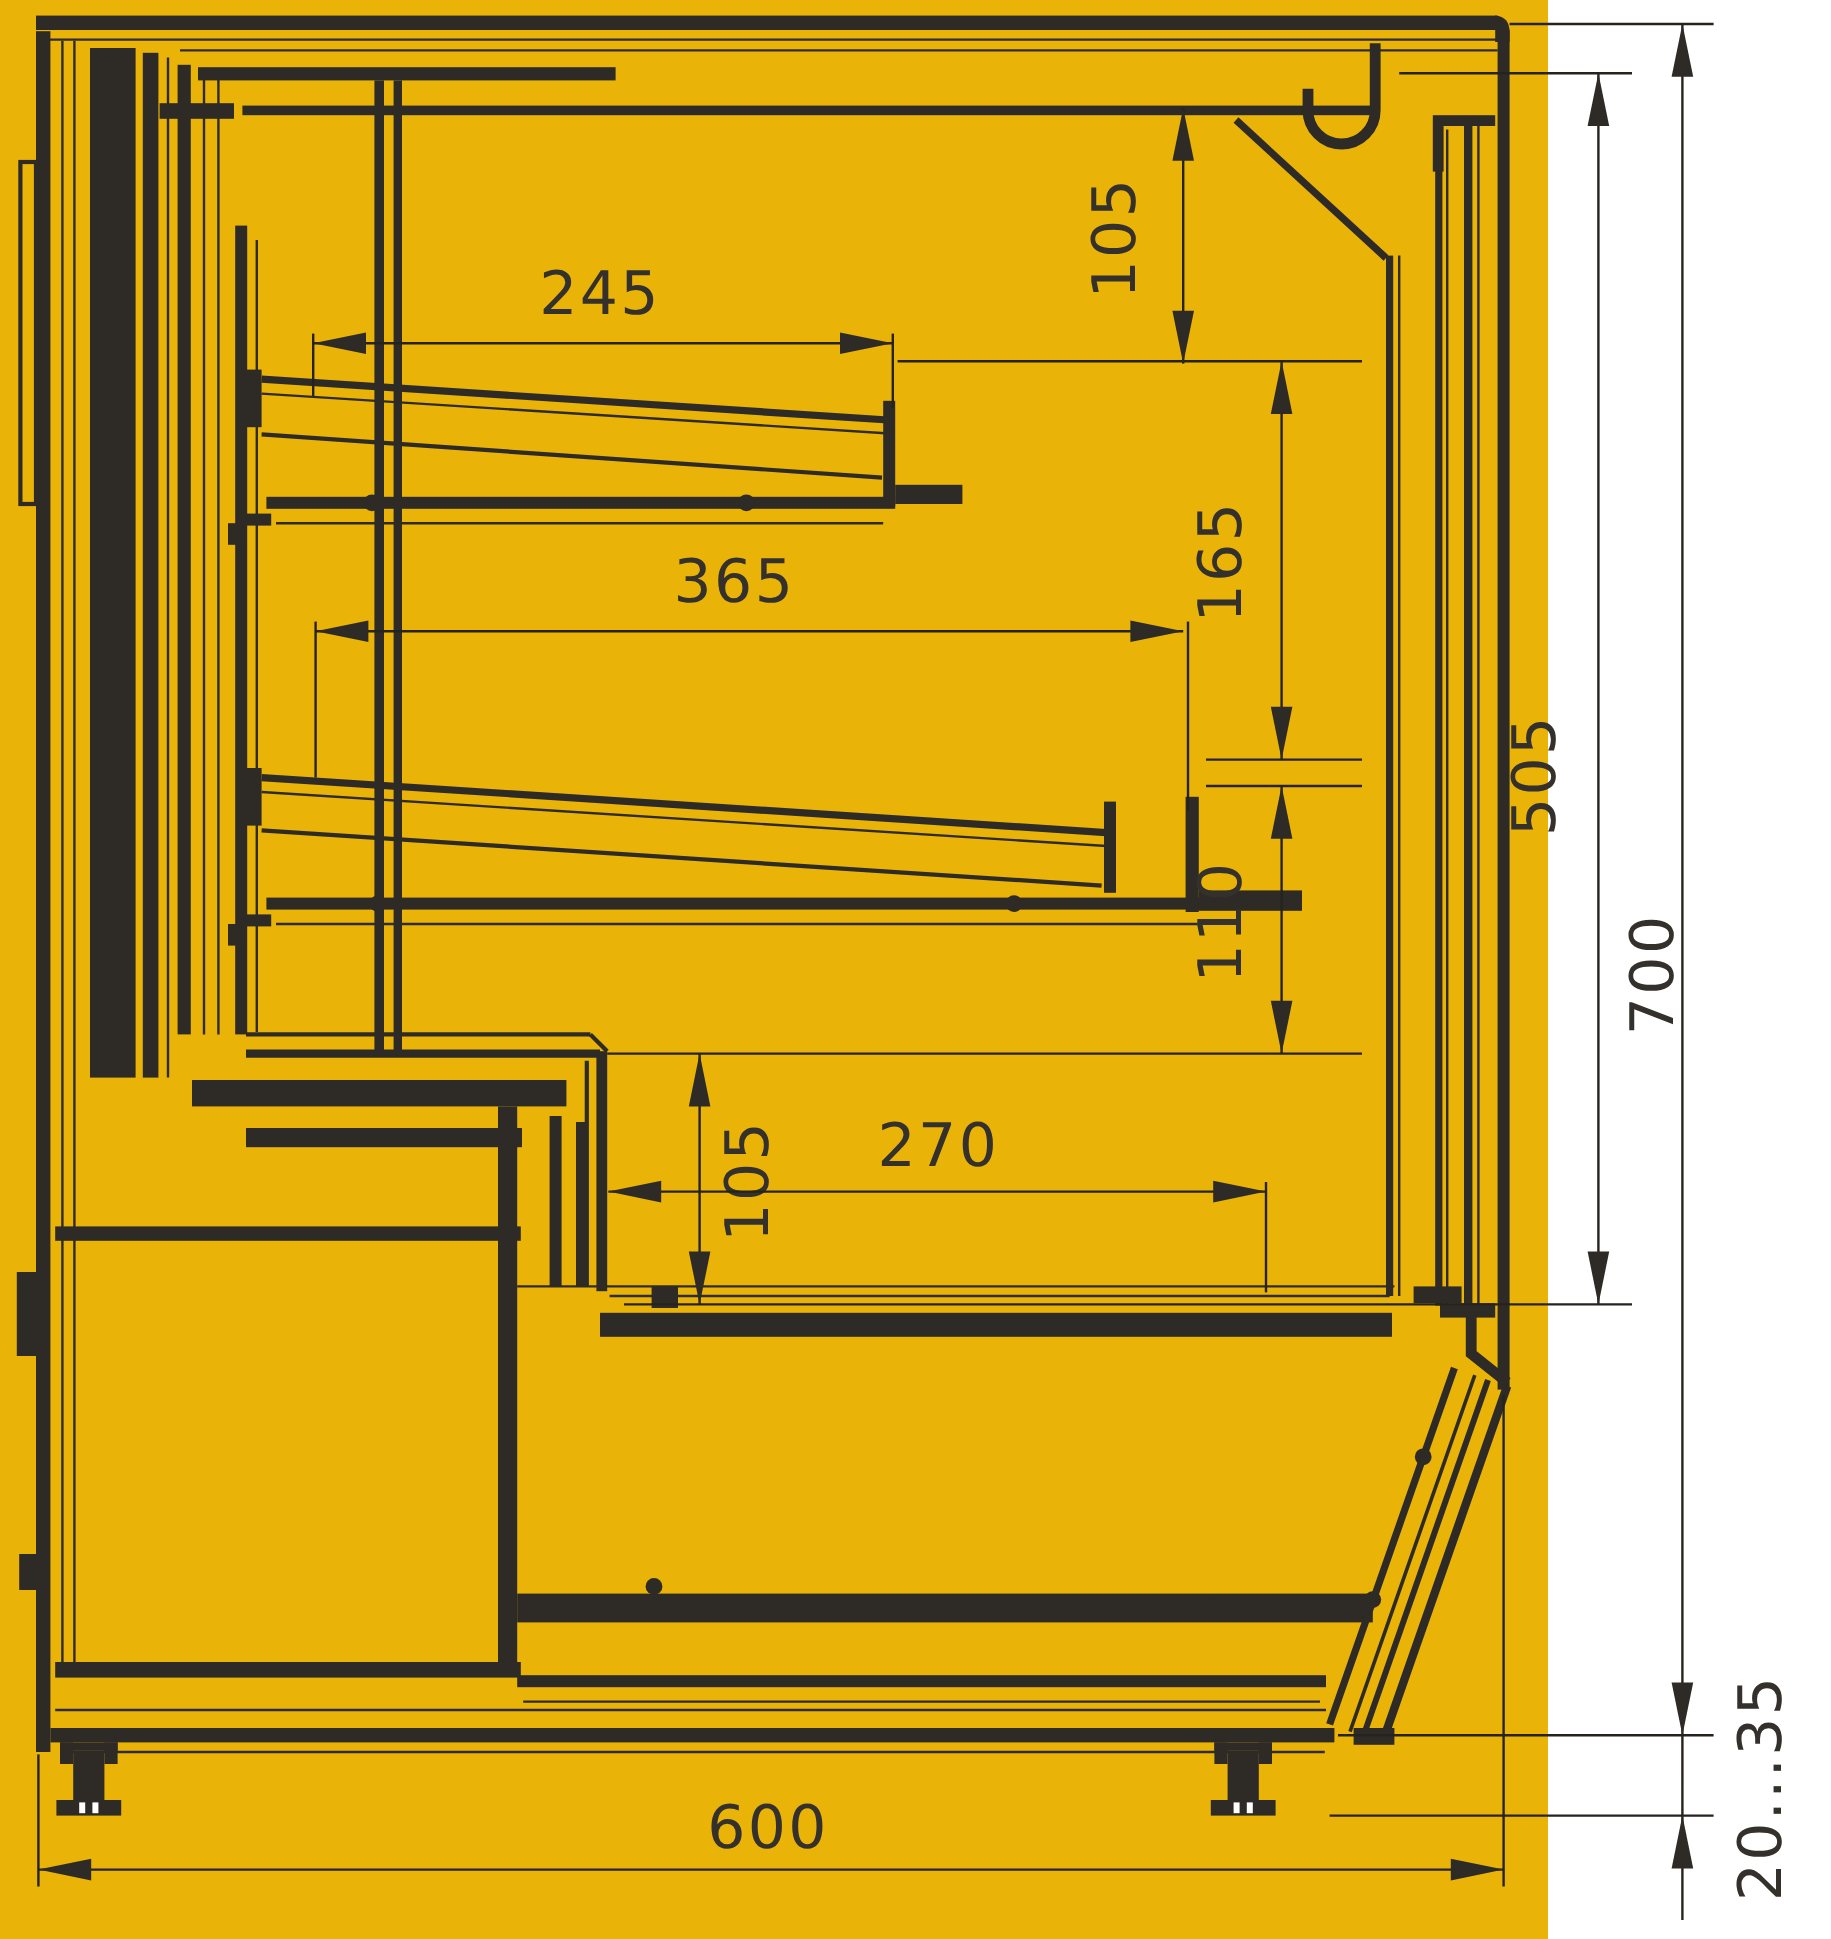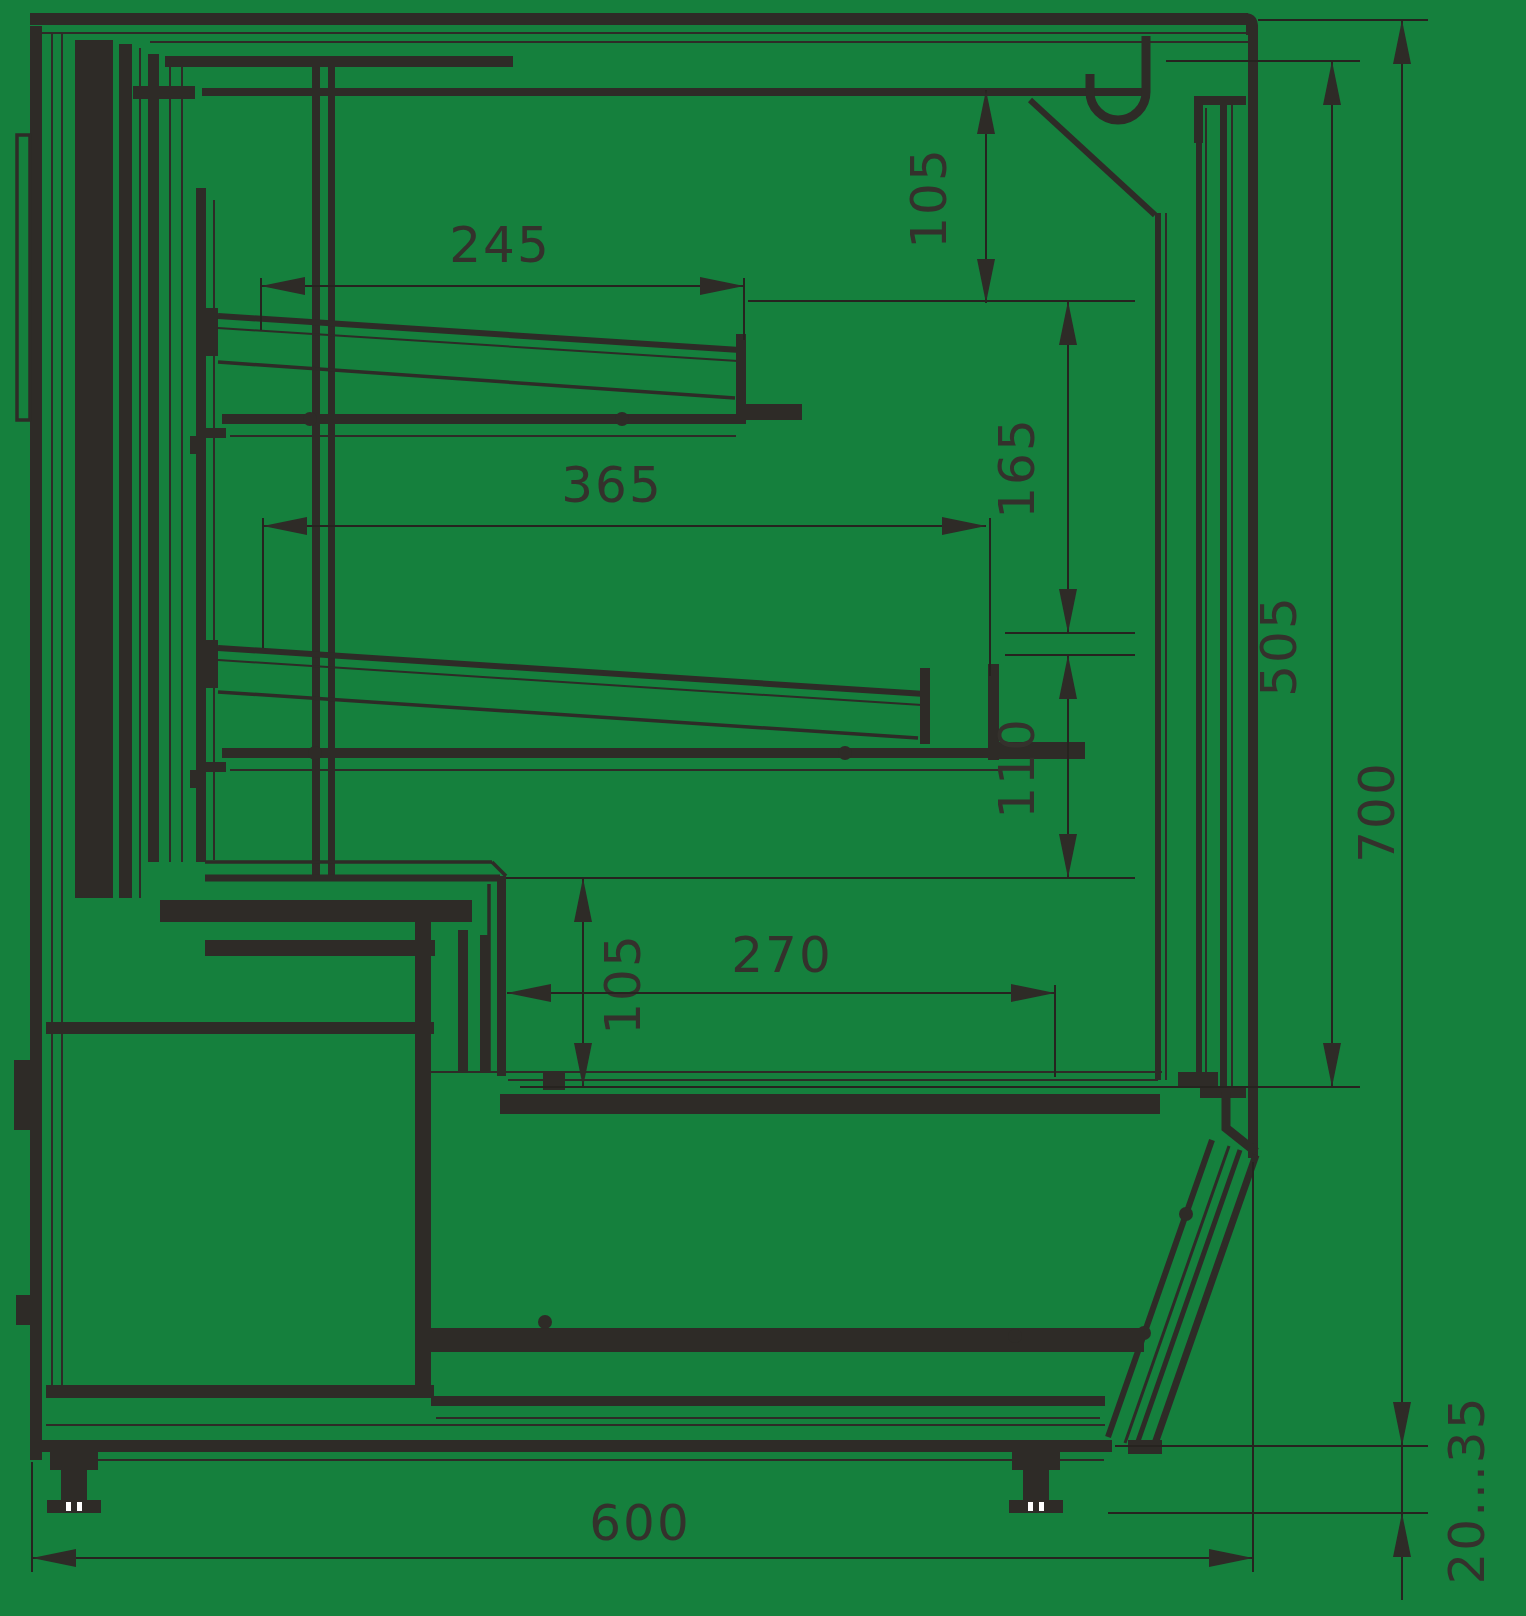--- a/index.html
+++ b/index.html
@@ -1,16 +1,16 @@
 <!DOCTYPE html>
 <html><head>
 <meta charset="utf-8">
 <style>
   html,body{margin:0;padding:0;background:#ffffff;}
-  .stage{width:1526px;height:1616px;position:relative;background:#15803d;}
+  .stage{width:1290px;height:1616px;position:relative;background:#eab308;}
   svg{display:block;}
   .dim-text{font-family:"DejaVu Sans","Liberation Sans",sans-serif;font-size:50px;letter-spacing:2px;fill:#34312c;}
   .thin{stroke:#2e2b27;stroke-width:2;fill:none;}
   .med{stroke:#2e2b27;stroke-width:3.5;fill:none;}
   .thick{stroke:#2e2b27;stroke-width:6;fill:none;}
   .xthick{stroke:#2e2b27;stroke-width:9;fill:none;}
   .ink{fill:#2e2b27;stroke:none;}
   .dimline{stroke:#26231f;stroke-width:2;fill:none;}
 </style>
 </head>

